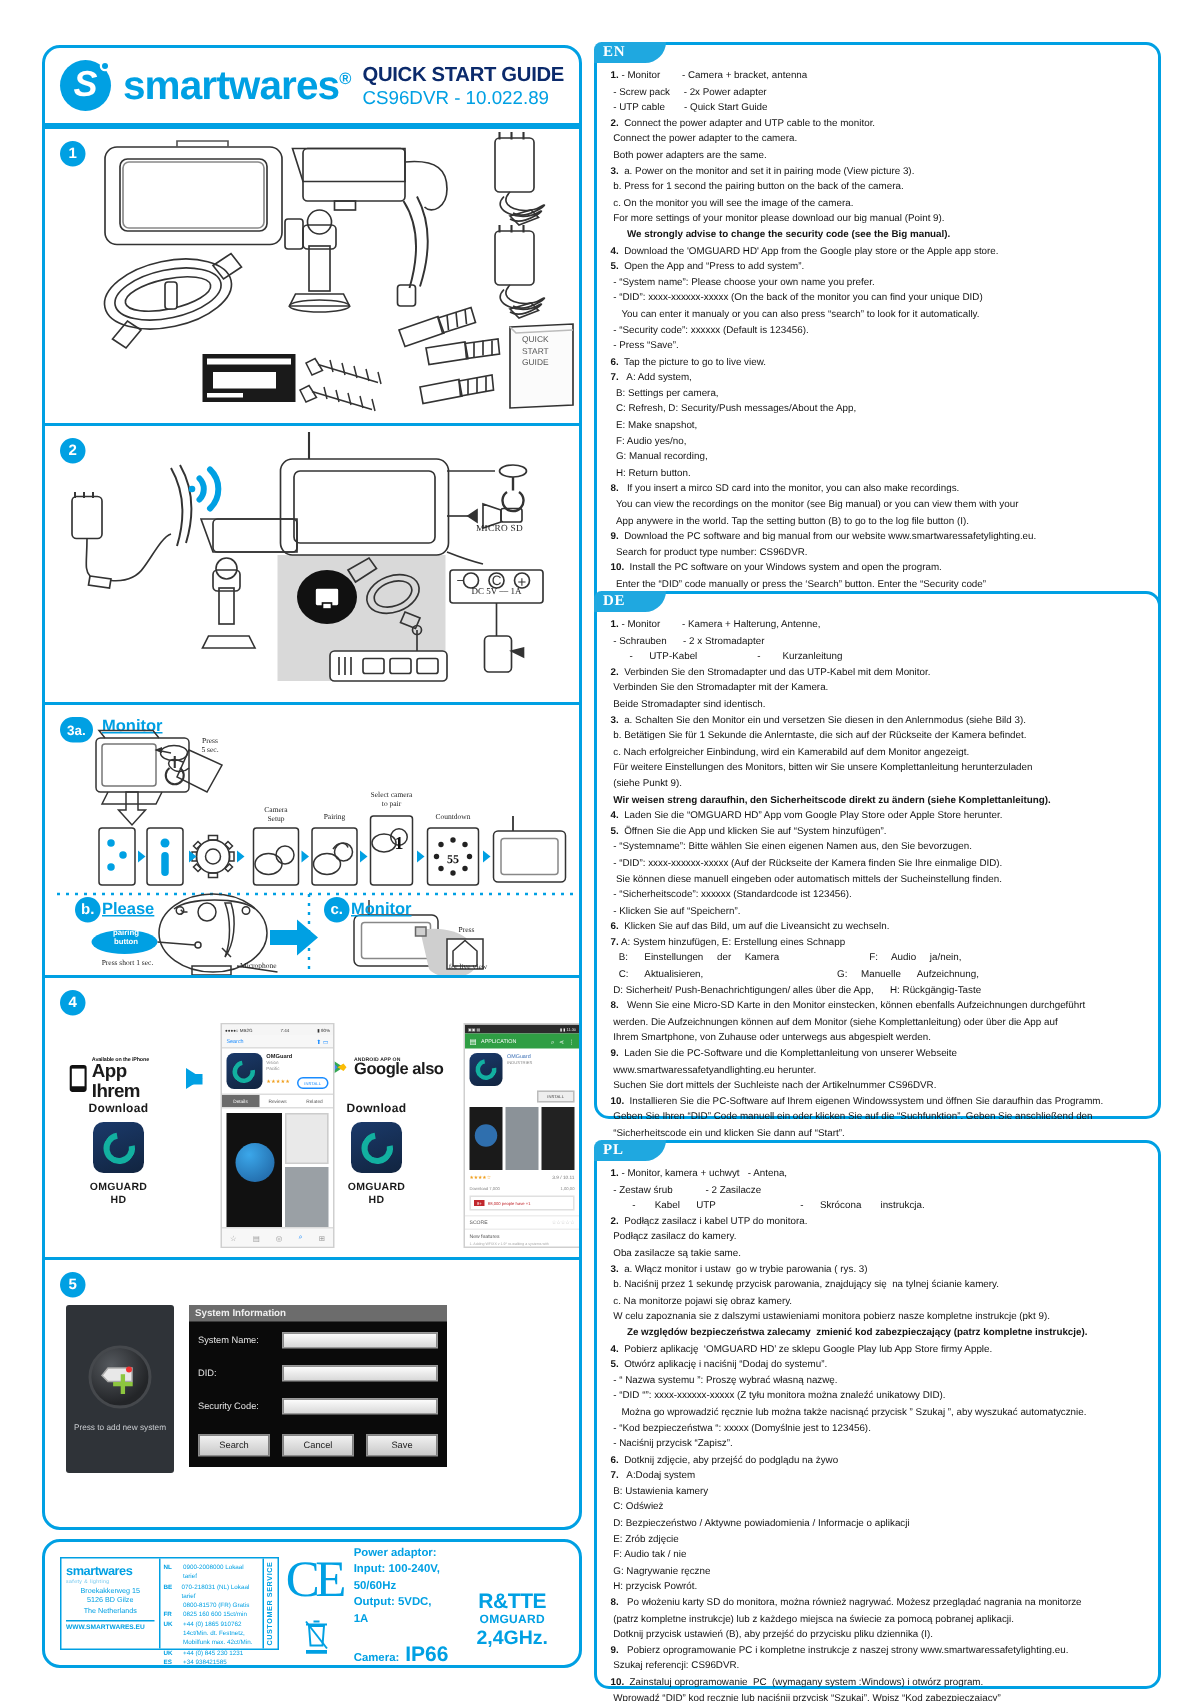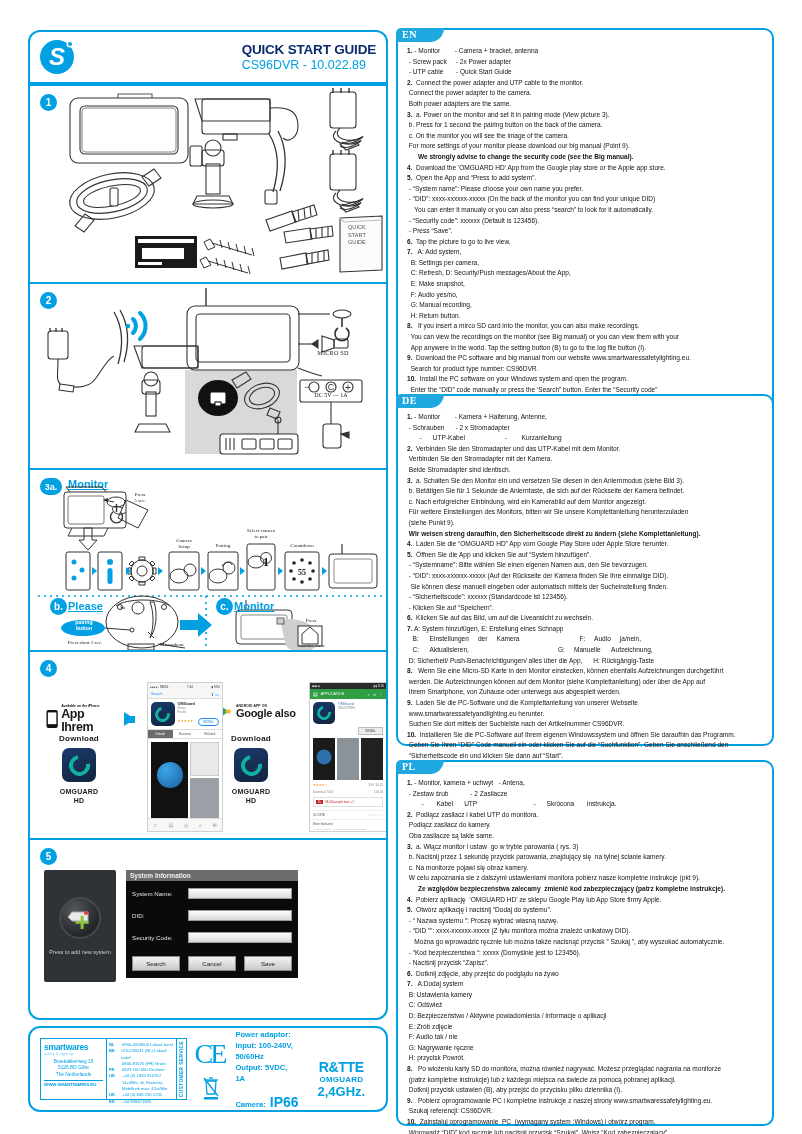--- a/index.html
+++ b/index.html
@@ -135,21 +135,21 @@
   .cert-mid .row { color:#00A0E3; font-size:4.2px; line-height:1.5; display:flex; }
   .cert-mid .row .cc { width:13px; font-weight:bold;}
   .cert-vert {
     width:10px; border-left:1px solid #00A0E3;
     display:flex; align-items:center; justify-content:center;
   }
   .cert-vert span {
     writing-mode: vertical-rl; transform: rotate(180deg);
     color:#00A0E3; font-size:4.8px; font-weight:bold; letter-spacing:.4px;
   }
-  .ce-mark { font-size:28px; color:#00A0E3; font-family:"Liberation Serif",serif; letter-spacing:-3px;}
+  .ce-mark { font-size:34px; color:#00A0E3; font-family:"Liberation Serif",serif; letter-spacing:-3px;}
   .power-txt { color:#00A0E3; font-size:7.6px; line-height:1.45; font-weight:bold;}
   .rtte { color:#00A0E3; text-align:center; }
   .rtte .a { font-size:14px; font-weight:bold; letter-spacing:-.3px;margin-top:20px;}
   .rtte .b { font-size:8px; font-weight:bold; letter-spacing:.2px;}
   .rtte .c { font-size:13px; font-weight:bold; }
   .ip66 { color:#00A0E3; font-weight:bold; }
 
   
   #right-col { position:absolute; left:396px; top:28px; width:378px; }
   .lang-card { position:relative; border:2px solid #00A0E3; border-radius:10px; background:#fff; }
@@ -175,20 +175,21 @@
 <div class="page">
 
   <div id="left-col">
 
     <div class="card" style="left:0;top:0;width:360px;height:990px;overflow:hidden;">
 
       <div class="brandbar">
         <div class="logo-circle">
             <span>S</span>
           </div>
+        <div class="wordmark"><span>smartwares</span><sup>®</sup></div>
         <div class="qsg">
           <div class="t1">QUICK START GUIDE</div>
           <div class="t2">CS96DVR - 10.022.89</div>
         </div>
       </div>
 
       <div class="panel" style="height:198px;">
         <div class="step-badge">1</div>
 
         <svg width="360" height="198" style="position:absolute;left:0;top:0;">

